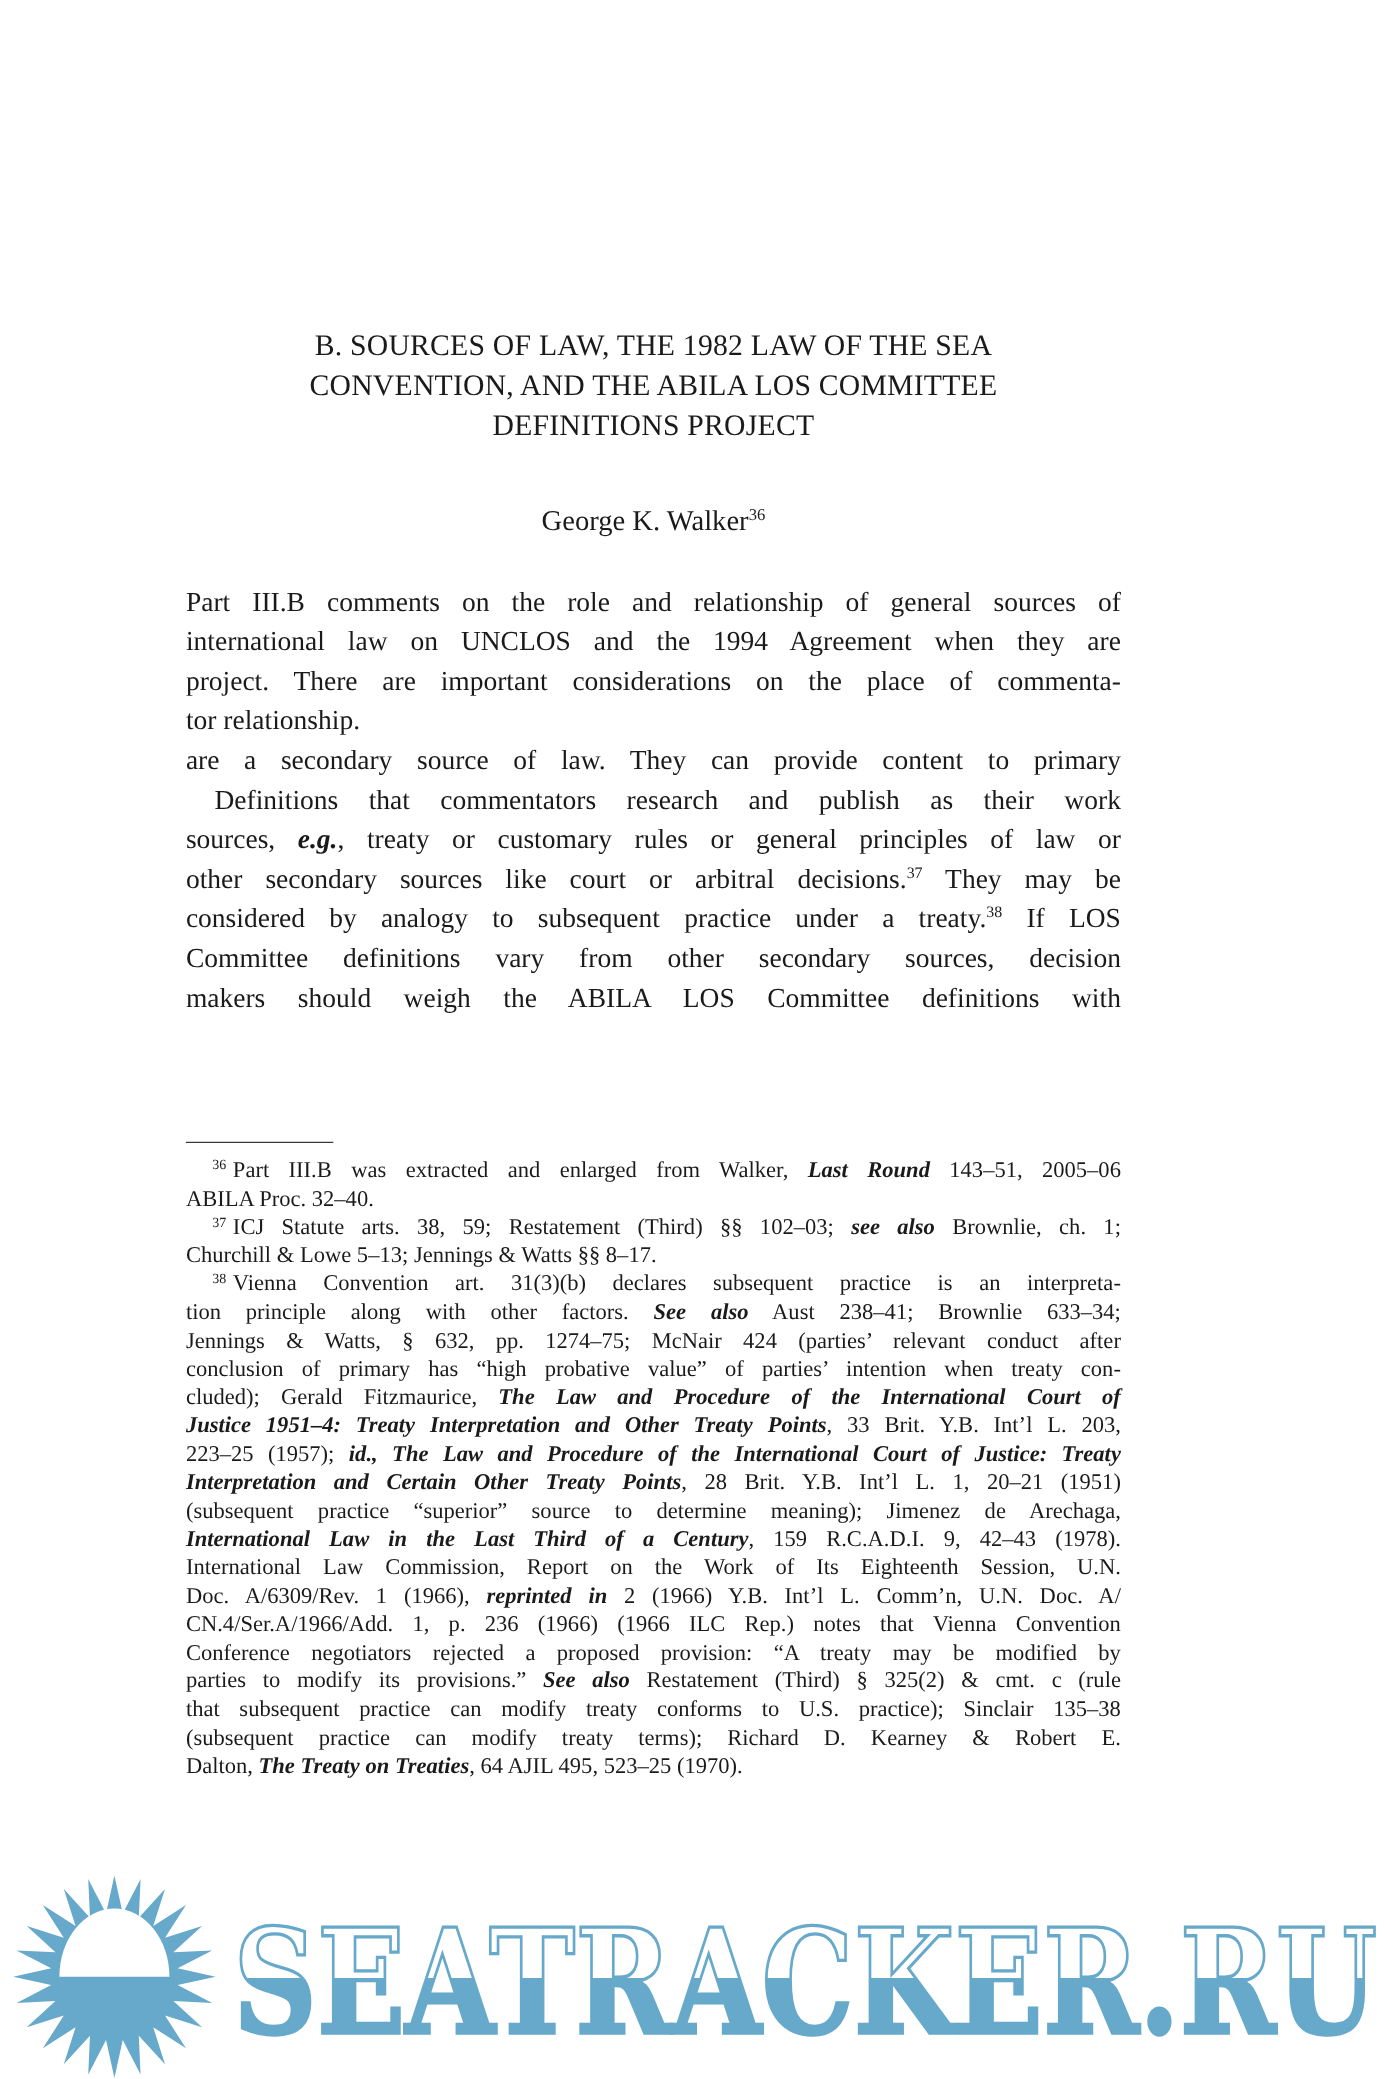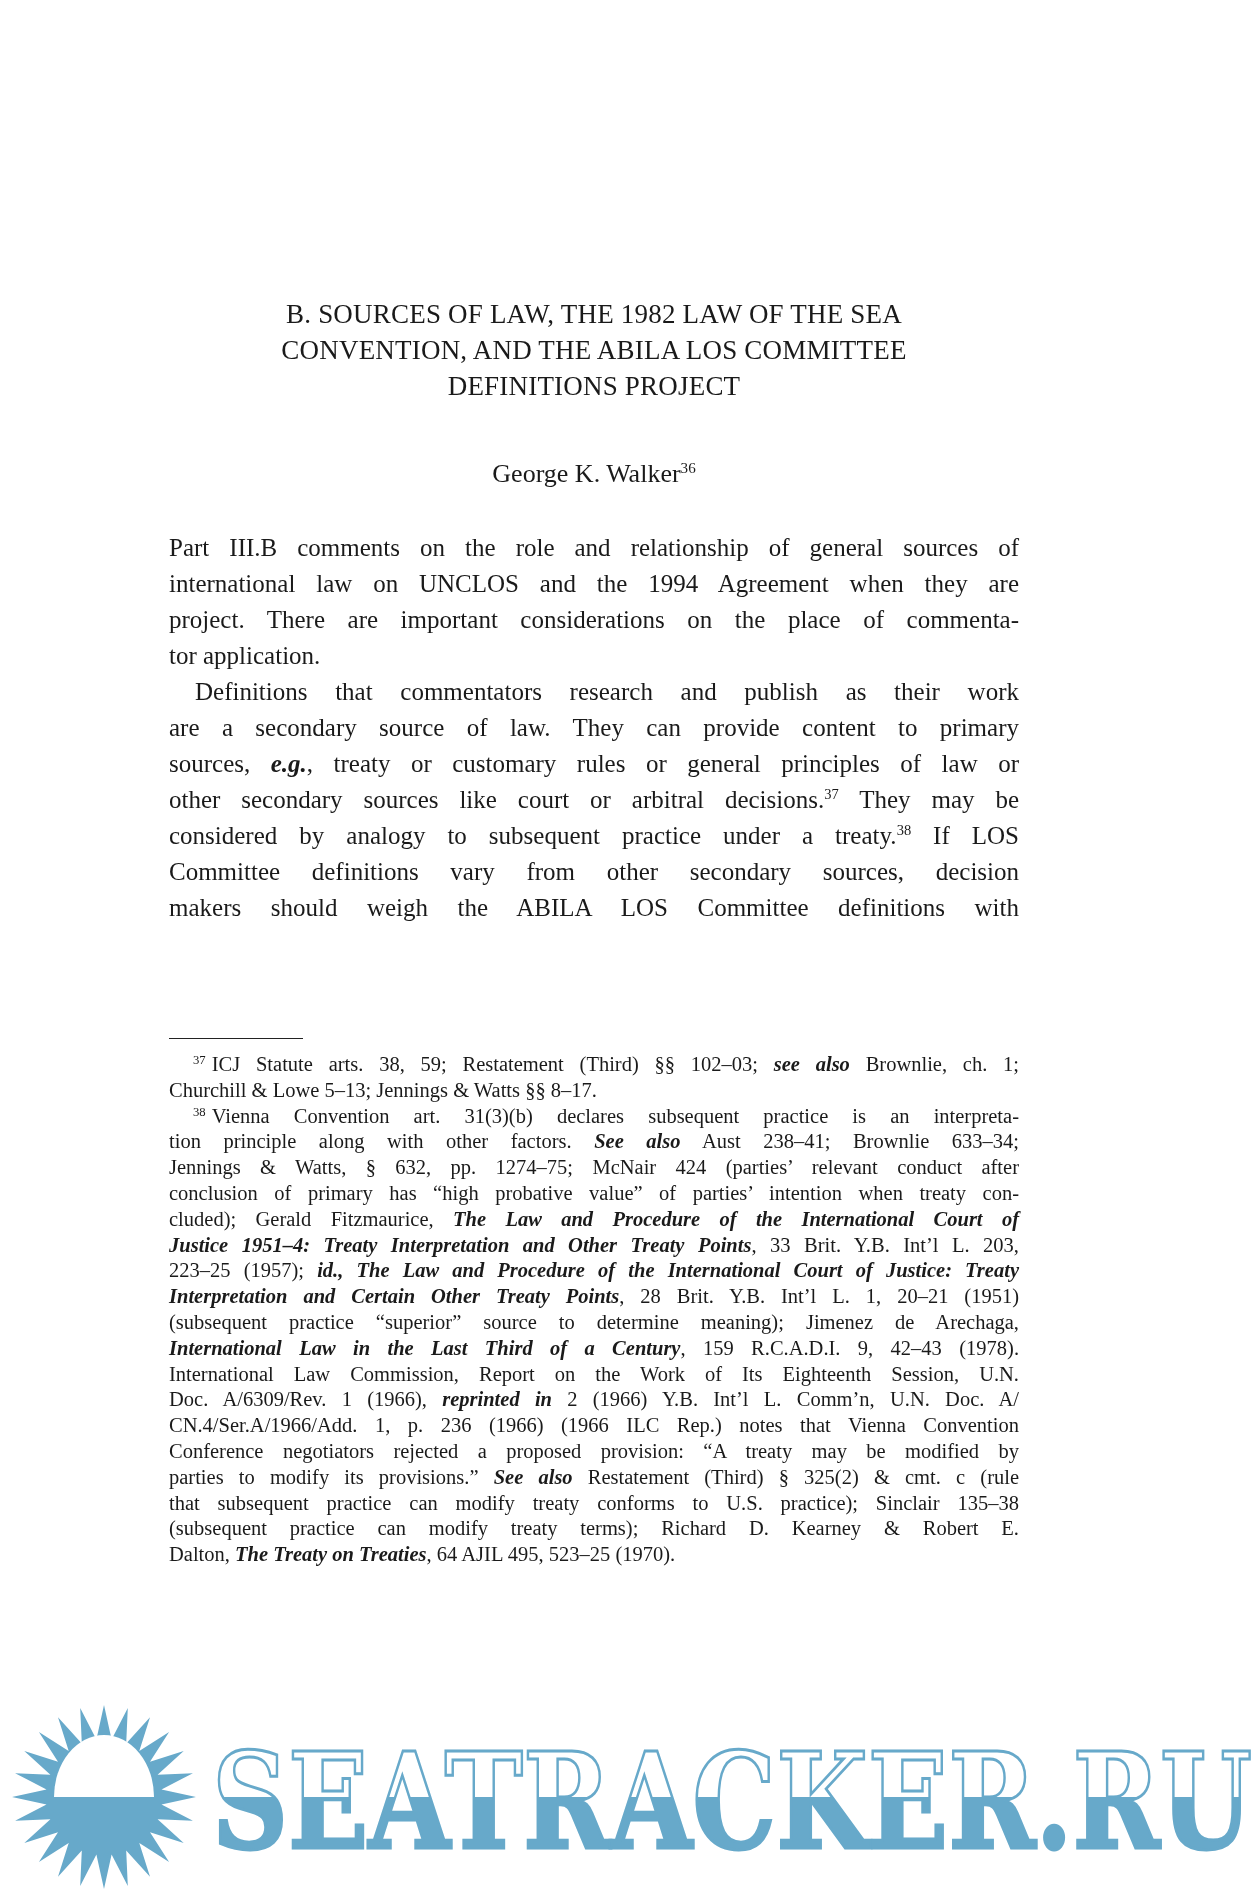--- a/index.html
+++ b/index.html
@@ -39,35 +39,39 @@
 
   <div class="author">
     <span>George K. Walker</span><sup>36</sup>
   </div>
 
   <div class="body" id="body">
       <div class="para">
         <span class="ln">Part III.B comments on the role and relationship of general sources of</span>
         <span class="ln">international law on UNCLOS and the 1994 Agreement when they are</span>
         <span class="ln">project. There are important considerations on the place of commenta-</span>
-        <span class="ln last">tor application.</span>
+        <span class="ln last">tor relationship.</span>
       </div>
       <div class="para">
+        <span class="ln">are a secondary source of law. They can provide content to primary</span>
         <span class="ln ind">Definitions that commentators research and publish as their work</span>
-        <span class="ln">are a secondary source of law. They can provide content to primary</span>
         <span class="ln">sources, <i>e.g.</i>, treaty or customary rules or general principles of law or</span>
         <span class="ln">other secondary sources like court or arbitral decisions.<sup>37</sup> They may be</span>
         <span class="ln">considered by analogy to subsequent practice under a treaty.<sup>38</sup> If LOS</span>
         <span class="ln">Committee definitions vary from other secondary sources, decision</span>
         <span class="ln">makers should weigh the ABILA LOS Committee definitions with</span>
       </div>
     </div>
 
   <div class="fn-rule"></div>
   <div class="fns" id="fns">
+      <div class="fn">
+        <span class="fl ind"><sup>36</sup>Part III.B was extracted and enlarged from Walker, <i>Last Round</i> 143–51, 2005–06</span>
+        <span class="fl last">ABILA Proc. 32–40.</span>
+      </div>
       <div class="fn">
         <span class="fl ind"><sup>37</sup>ICJ Statute arts. 38, 59; Restatement (Third) §§ 102–03; <i>see also</i> Brownlie, ch. 1;</span>
         <span class="fl last">Churchill &amp; Lowe 5–13; Jennings &amp; Watts §§ 8–17.</span>
       </div>
       <div class="fn">
         <span class="fl ind"><sup>38</sup>Vienna Convention art. 31(3)(b) declares subsequent practice is an interpreta-</span>
         <span class="fl">tion principle along with other factors. <i>See also</i> Aust 238–41; Brownlie 633–34;</span>
         <span class="fl">Jennings &amp; Watts, § 632, pp. 1274–75; McNair 424 (parties’ relevant conduct after</span>
         <span class="fl">conclusion of primary has “high probative value” of parties’ intention when treaty con-</span>
         <span class="fl">cluded); Gerald Fitzmaurice, <i>The Law and Procedure of the International Court of</i></span>

